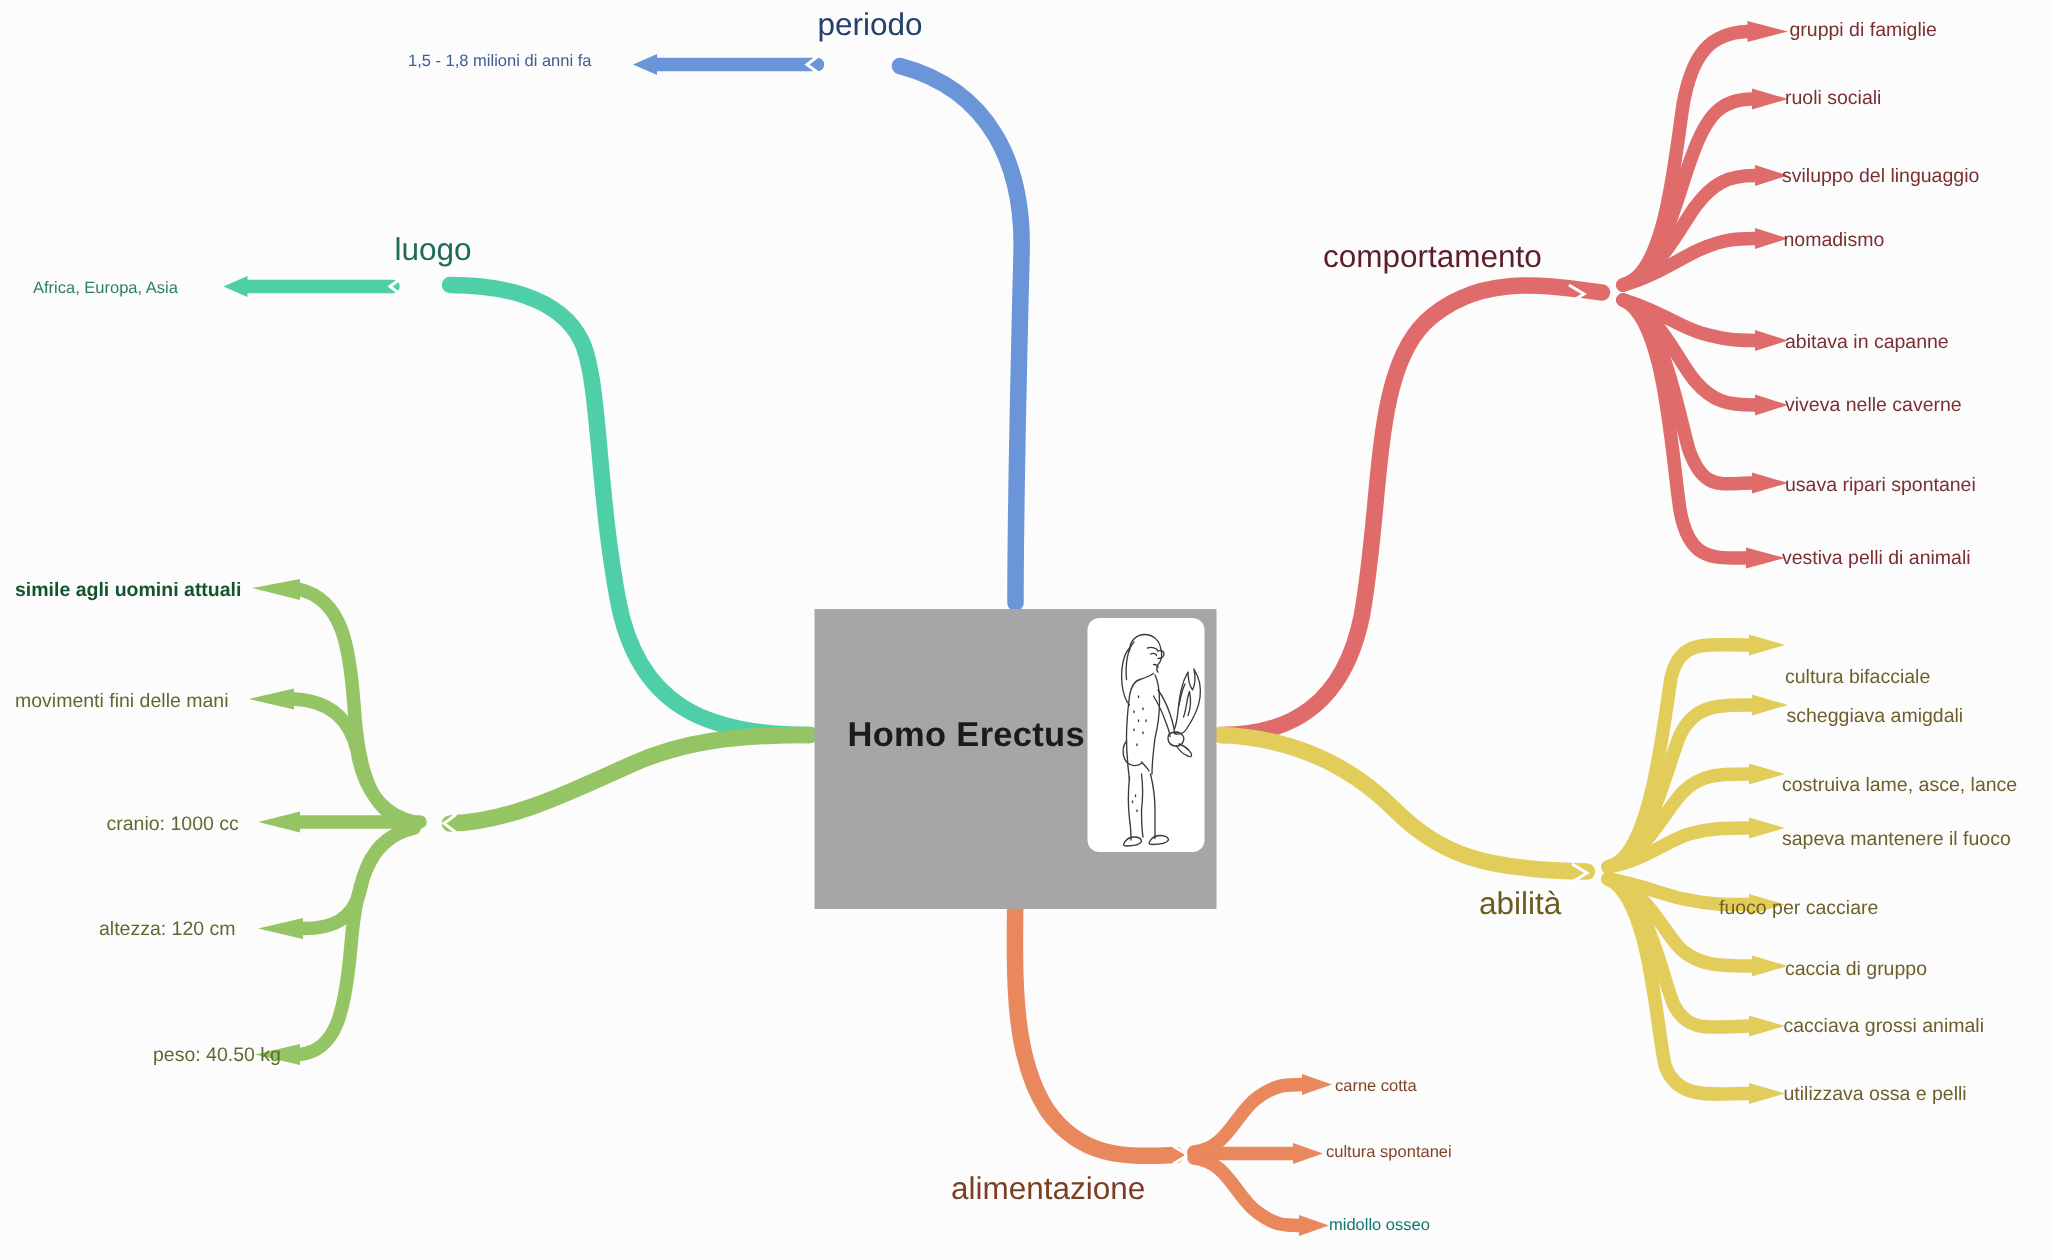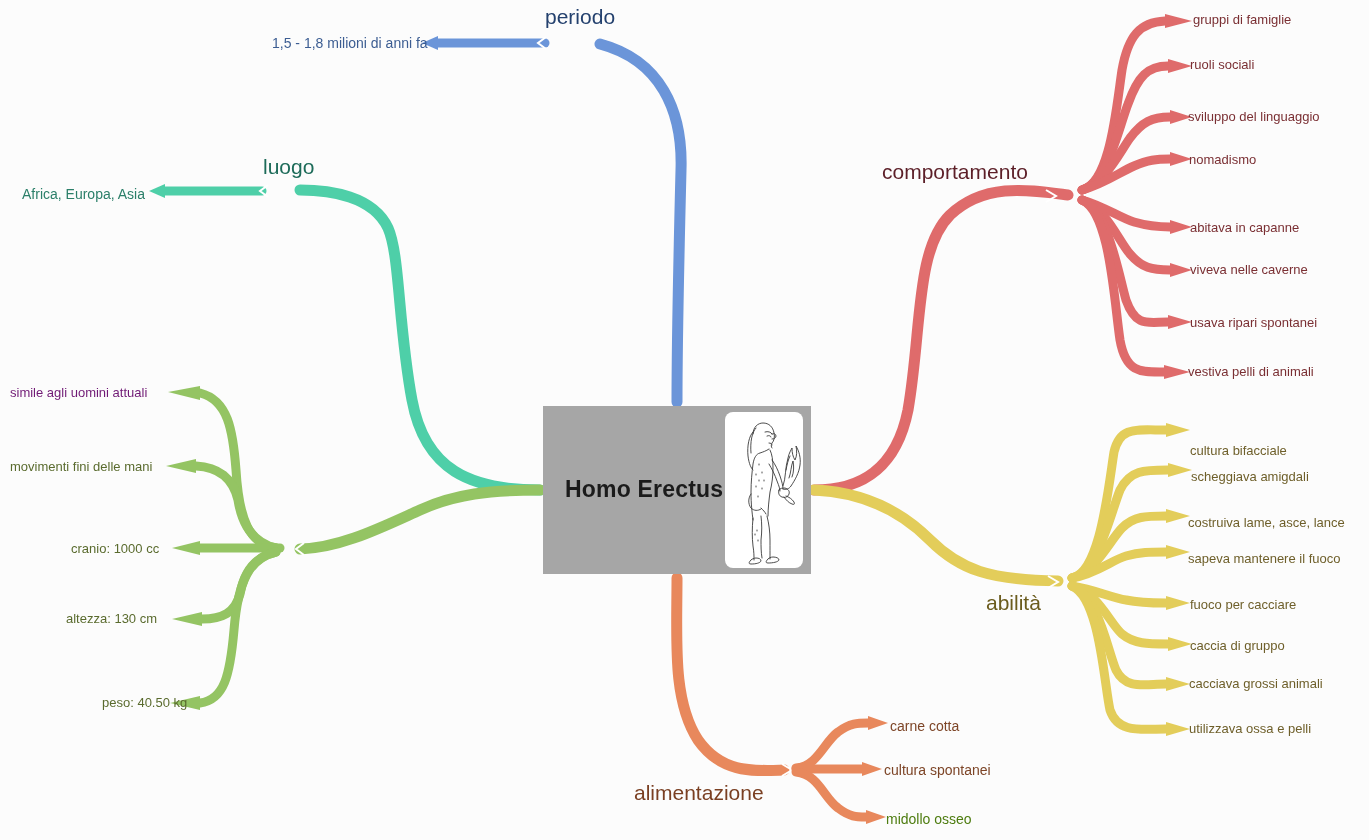--- a/index.html
+++ b/index.html
@@ -22,21 +22,21 @@
     height: 840px;
     pointer-events: none;
   }
 
   
   .center-node {
     position: absolute;
     left: 543px;
     top: 406px;
     width: 268px;
-    height: 168px;
+    height: 200px;
     background: #a6a6a6;
     box-sizing: border-box;
   }
   .center-title {
     position: absolute;
     left: 22px;
     top: 70px;
     font-size: 23px;
     font-weight: bold;
     color: #1b1b1b;
@@ -56,21 +56,21 @@
   .center-figure svg { display: block; }
 
   
   .node-label {
     position: absolute;
     white-space: nowrap;
     line-height: 1.16;
   }
   .branch-label { font-size: 21px; }
   .leaf-label   { font-size: 13px; }
-  .leaf-label.sm { font-size: 14px; }
+  .leaf-label.sm { font-size: 11px; }
 
   
   .footer {
     position: absolute;
     left: 137px;
     top: 798px;
     font-size: 19px;
     white-space: nowrap;
   }
   .footer-name { font-weight: bold; color: #4d4d4d; }
@@ -237,45 +237,45 @@
       </svg>
     </div>
   </div>
 
   <div class="node-label branch-label" style="left:545px; top:5px; color:#24416e;">periodo</div>
   <div class="node-label leaf-label sm" style="left:272px; top:35px; color:#3c5d92;">1,5 - 1,8 milioni di anni fa</div>
 
   <div class="node-label branch-label" style="left:263px; top:155px; color:#1d6b59;">luogo</div>
   <div class="node-label leaf-label sm" style="left:22px; top:186px; color:#2b7f69;">Africa, Europa, Asia</div>
 
-  <div class="node-label leaf-label" style="left:10px; top:385px; color:#701a75;">simile agli uomini attuali</div>
+  <div class="node-label leaf-label" style="left:10px; top:385px; color:#14532d;font-weight:bold;">simile agli uomini attuali</div>
   <div class="node-label leaf-label" style="left:10px; top:459px; color:#5a6b2e;">movimenti fini delle mani</div>
   <div class="node-label leaf-label" style="left:71px; top:541px; color:#5a6b2e;">cranio: 1000 cc</div>
-  <div class="node-label leaf-label" style="left:66px; top:611px; color:#5a6b2e;">altezza: 130 cm</div>
+  <div class="node-label leaf-label" style="left:66px; top:611px; color:#5a6b2e;">altezza: 120 cm</div>
   <div class="node-label leaf-label" style="left:74px; top:695px; color:#5a6b2e;margin-left:28px;">peso: 40.50 kg</div>
 
   <div class="node-label branch-label" style="left:882px; top:160px; color:#5c1f28;">comportamento</div>
   <div class="node-label leaf-label" style="left:1193px; top:12px; color:#7a2f33;">gruppi di famiglie</div>
   <div class="node-label leaf-label" style="left:1190px; top:57px; color:#7a2f33;">ruoli sociali</div>
   <div class="node-label leaf-label" style="left:1188px; top:109px; color:#7a2f33;">sviluppo del linguaggio</div>
   <div class="node-label leaf-label" style="left:1189px; top:152px; color:#7a2f33;">nomadismo</div>
   <div class="node-label leaf-label" style="left:1190px; top:220px; color:#7a2f33;">abitava in capanne</div>
   <div class="node-label leaf-label" style="left:1190px; top:262px; color:#7a2f33;">viveva nelle caverne</div>
   <div class="node-label leaf-label" style="left:1190px; top:315px; color:#7a2f33;">usava ripari spontanei</div>
   <div class="node-label leaf-label" style="left:1188px; top:364px; color:#7a2f33;">vestiva pelli di animali</div>
 
   <div class="node-label branch-label" style="left:986px; top:591px; color:#6b5c1e;">abilità</div>
   <div class="node-label leaf-label" style="left:1190px; top:424px; color:#6e5f2a;margin-top:19px;">cultura bifacciale</div>
   <div class="node-label leaf-label" style="left:1191px; top:469px; color:#6e5f2a;">scheggiava amigdali</div>
   <div class="node-label leaf-label" style="left:1188px; top:515px; color:#6e5f2a;">costruiva lame, asce, lance</div>
   <div class="node-label leaf-label" style="left:1188px; top:551px; color:#6e5f2a;">sapeva mantenere il fuoco</div>
-  <div class="node-label leaf-label" style="left:1190px; top:597px; color:#6e5f2a;">fuoco per cacciare</div>
+  <div class="node-label leaf-label" style="left:1146px; top:597px; color:#6e5f2a;">fuoco per cacciare</div>
   <div class="node-label leaf-label" style="left:1190px; top:638px; color:#6e5f2a;">caccia di gruppo</div>
   <div class="node-label leaf-label" style="left:1189px; top:676px; color:#6e5f2a;">cacciava grossi animali</div>
   <div class="node-label leaf-label" style="left:1189px; top:721px; color:#6e5f2a;">utilizzava ossa e pelli</div>
 
   <div class="node-label branch-label" style="left:634px; top:781px; color:#7a3f22;">alimentazione</div>
   <div class="node-label leaf-label sm" style="left:890px; top:718px; color:#7d4527;">carne cotta</div>
   <div class="node-label leaf-label sm" style="left:884px; top:762px; color:#7d4527;">cultura spontanei</div>
-  <div class="node-label leaf-label sm" style="left:886px; top:811px; color:#4d7c0f;">midollo osseo</div>
+  <div class="node-label leaf-label sm" style="left:886px; top:811px; color:#0f766e;">midollo osseo</div>
 
 
 </div>
 
 </body></html>

